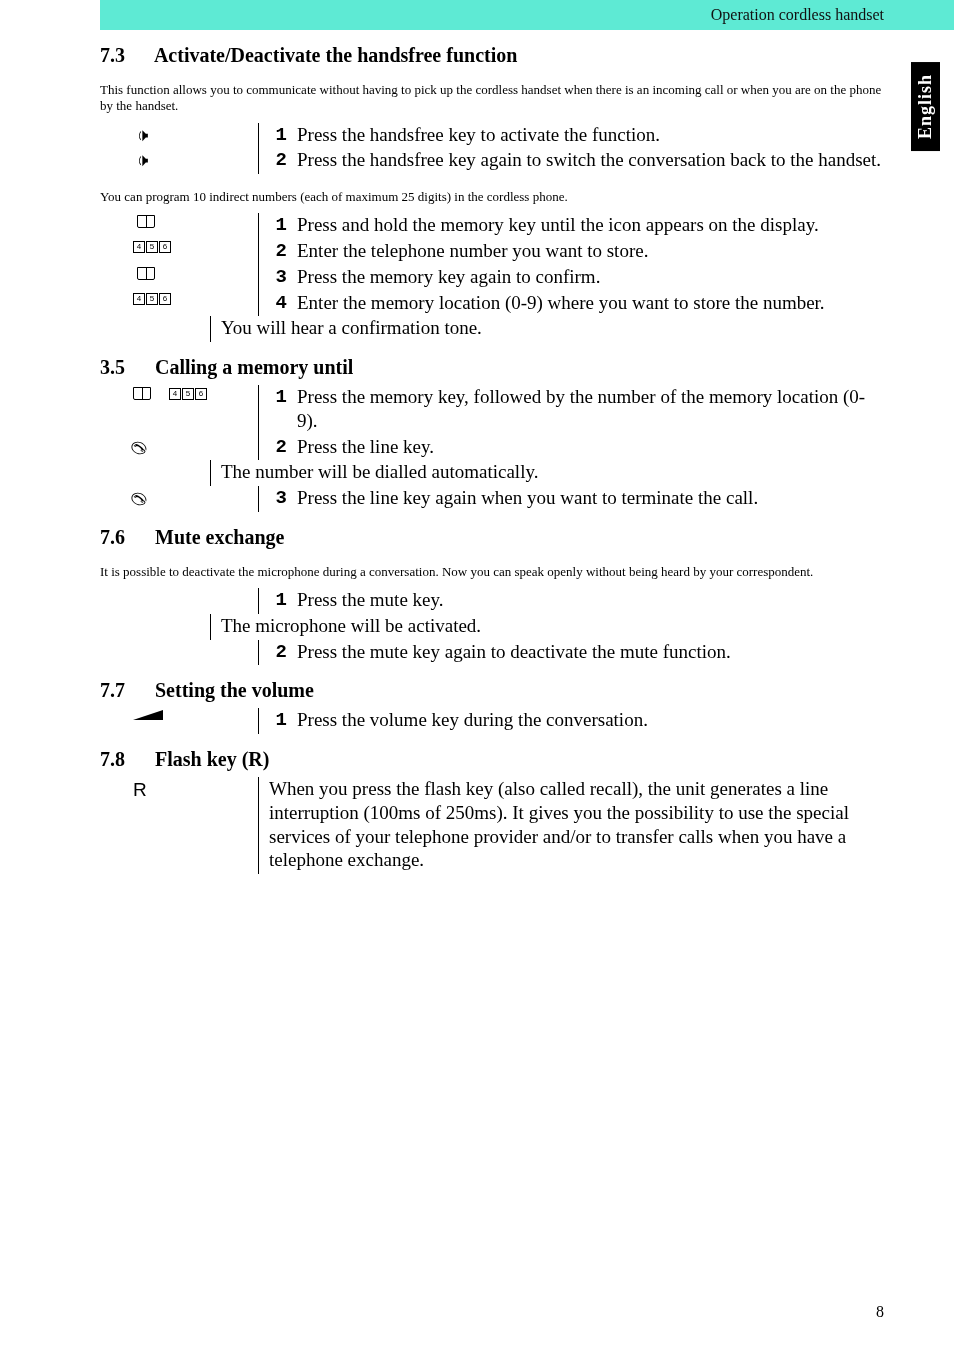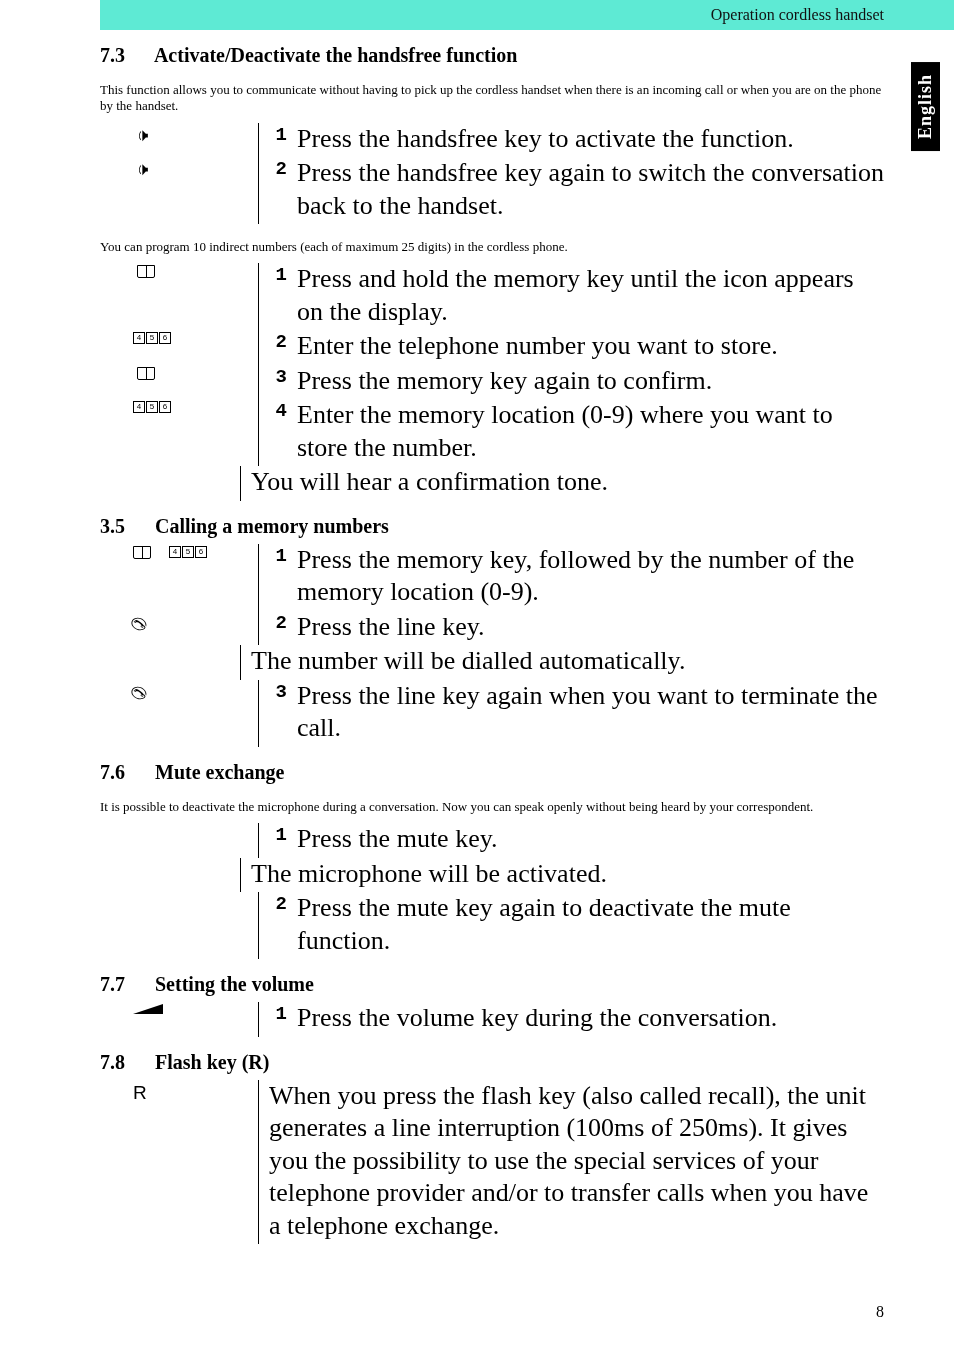--- a/index.html
+++ b/index.html
@@ -87,29 +87,29 @@
     font-family: "Courier New", monospace;
     font-weight: bold;
     font-size: 19px;
     width: 28px;
     text-align: right;
     padding-right: 10px;
     flex-shrink: 0;
     padding-top: 1px;
   }
   .step-text {
-    font-size: 26px;
+    font-size: 19px;
     line-height: 1.25;
     flex: 1;
     padding-bottom: 2px;
   }
   .note-row {
     display: flex;
     border-left: 1px solid #000;
-    margin-left: 112px;
+    margin-left: 82px;
   }
   .note-row .step-text { padding-left: 10px; }
 
   
   .ico {
     font-size: 14px;
     display: inline-flex;
     align-items: center;
     justify-content: center;
   }
@@ -223,21 +223,21 @@
       <div class="step-num">4</div>
       <div class="step-text">Enter the memory location (0-9) where you want to store the number.</div>
     </div>
     <div class="note-row">
       <div class="step-text">You will hear a confirmation tone.</div>
     </div>
   </div>
 
   <h2 class="section">
     <span class="num">3.5</span>
-    <span>Calling a memory numbers</span>
+    <span>Calling a memory until</span>
   </h2>
   <div class="step-block">
     <div class="step-row">
       <div class="icons-col">
         <span class="ico ico-book"></span>
         <span class="ico ico-keys">
             <span>4</span>
             <span>5</span>
             <span>6</span>
           </span>

